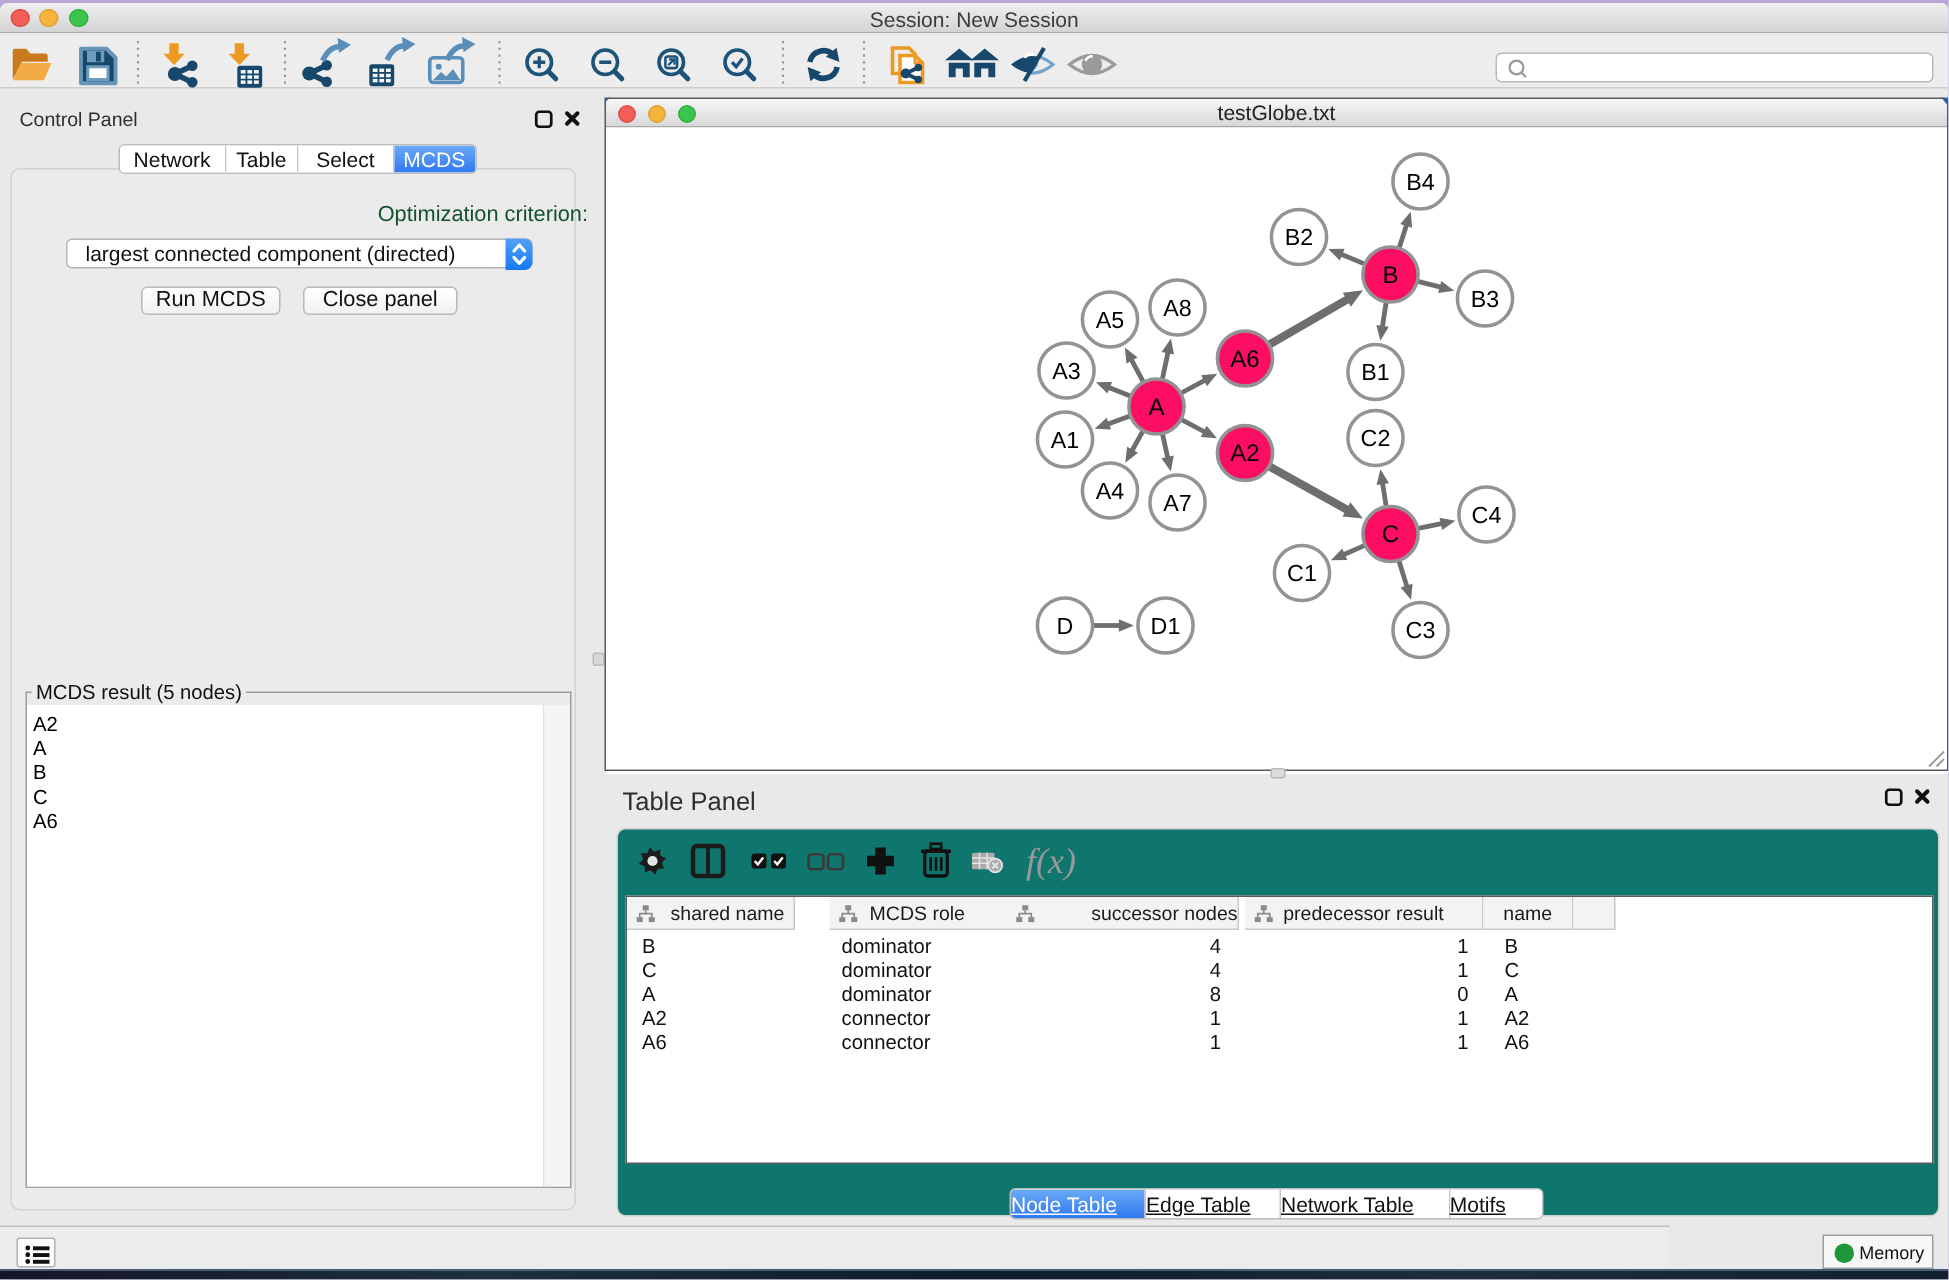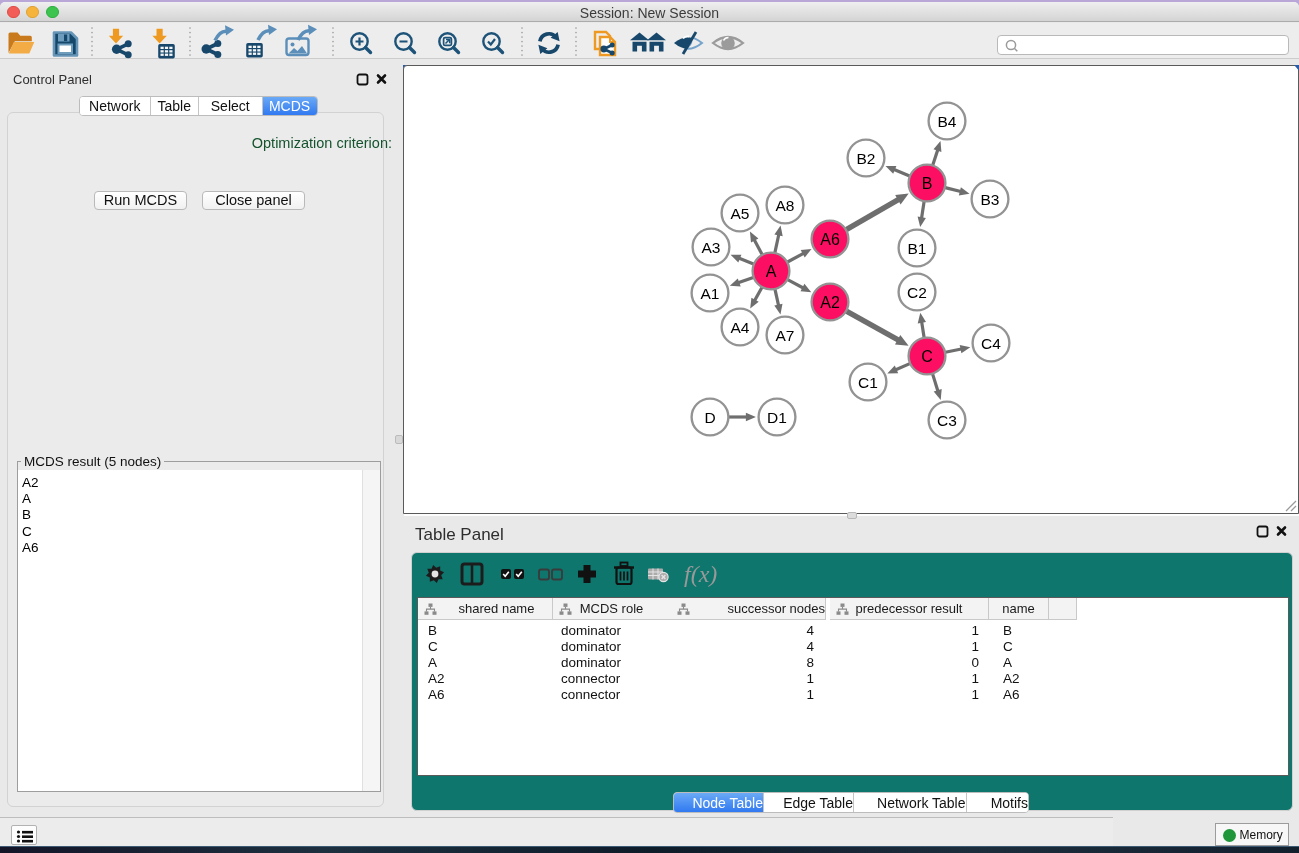--- a/index.html
+++ b/index.html
@@ -46,21 +46,21 @@
 .ntl { width:12px; height:12px; border-radius:50%; top:4px; }
 #net-title .t { width:100%; text-align:center; font-size:14px; color:#222; line-height:19px; }
 
 #tpanel-title { left:415px; top:523px; font-size:17px; color:#2e2e2e; }
 #tp-box { left:411px; top:550px; width:882px; height:259px; background:#0f766e; border:1px solid #d0d0d0; border-radius:6px; }
 #tp-table-area { left:5px; top:44px; width:872px; height:179px; background:#fff; border:1px solid #5a5a5a; }
 .hcell { top:0; height:22px; background:#f3f3f3; border-right:1px solid #c9c9c9; border-bottom:1px solid #c9c9c9; font-size:13px; color:#1a1a1a; text-align:center; line-height:22px; }
 .trow { font-size:13.5px; color:#111; height:16px; line-height:16px; }
 
 #btabs { left:673px; top:789.5px; height:21px; display:flex; font-size:14px; border:1px solid #bcbcbc; border-radius:4px; overflow:hidden; background:#fff; }
-#btabs .seg { line-height:20px; color:#111; border-right:1px solid #c4c4c4; background:#fff; text-align:right; }
+#btabs .seg { line-height:20px; color:#111; border-right:1px solid #c4c4c4; background:#fff; text-align:left;text-decoration:underline; }
 #btabs .seg:last-child { border-right:none; }
 #btabs .seg.sel { background:linear-gradient(#6aaaf6,#3179f1); color:#fff; }
 #sbar { left:0; top:814.5px; width:1113px; height:29.5px; background:#ececec; border-top:1px solid #bdbdbd; }
 #sbtn { left:11px; top:7px; width:26px; height:20px; background:#fdfdfd; border:1px solid #b2b2b2; border-radius:2px; }
 #membtn { left:1214.5px; top:5.5px; width:74px; height:23px; background:#f7f7f7; border:1px solid #9c9c9c; font-size:12px; color:#111; }
 #darkstrip { left:0; top:845.5px; width:1299px; height:7.5px; background:linear-gradient(90deg,#131527 0%,#1d3040 25%,#0e1b29 50%,#1e2d3c 75%,#12202e 100%); border-top:1px solid #3c5a74; }
 </style>
 </head>
 <body>
 <div class="abs" id="appwin">
@@ -191,33 +191,47 @@
         </svg>
       </div>
     <div class="abs" id="cp-box"></div>
     <div class="abs" id="cp-tabs">
       <div class="seg" style="width:70.5px">Network</div>
         <div class="seg" style="width:48.5px">Table</div>
         <div class="seg" style="width:63.5px">Select</div>
         <div class="seg sel" style="width:54px">MCDS</div>
     </div>
     <div class="abs" id="opt-label">Optimization criterion:</div>
+    <div class="abs" id="dropdown">largest connected component (directed)
+      <div class="abs" id="dd-btn">
+          <svg width="19" height="21" style="position:absolute;left:0;top:0">
+            <path d="M 5.6 8.3 l3.6 -4 3.6 4" fill="none" stroke="#fff" stroke-width="2.1" stroke-linecap="round" stroke-linejoin="round"></path>
+            <path d="M 5.6 12.6 l3.6 4 3.6 -4" fill="none" stroke="#fff" stroke-width="2.1" stroke-linecap="round" stroke-linejoin="round"></path>
+          </svg>
+        </div>
+    </div>
     <div class="abs btn" id="btn-run">Run MCDS</div>
     <div class="abs btn" id="btn-close">Close panel</div>
     <div class="abs" id="mcds-fs">
       <div class="abs" id="mcds-legend">MCDS result (5 nodes)</div>
       <div class="abs" id="mcds-list">A2<br>A<br>B<br>C<br>A6</div>
       <div class="abs" id="mcds-scroll"></div>
     </div>
   </div>
   <div class="abs" id="vsplit">
       <div class="abs" id="vgrip"></div>
     </div>
 <div class="abs" style="left:403px;top:62.5px;width:4px;height:4px;background:#2a5ca8;"></div>
   <div class="abs" id="netwin">
+    <div class="abs" id="net-title">
+      <div class="abs ntl" style="left:8px;background:#f25e57;border:0.5px solid #dd4d46;"></div>
+      <div class="abs ntl" style="left:28px;background:#f6b43d;border:0.5px solid #dfa133;"></div>
+      <div class="abs ntl" style="left:48px;background:#3dc44e;border:0.5px solid #2fae41;"></div>
+      <div class="t">testGlobe.txt</div>
+    </div>
     <svg class="abs" style="left:0px;top:19px" width="894" height="428" viewBox="404 84 894 428" font-family="Liberation Sans, sans-serif">
         <line x1="762.1" y1="253.4" x2="753.7" y2="237.7" stroke="#6e6e6e" stroke-width="3.2"></line>
 <polygon points="749.9,230.6 758.4,237.4 751.0,241.4" fill="#6e6e6e"></polygon>
 <line x1="774.9" y1="251.6" x2="779.0" y2="232.5" stroke="#6e6e6e" stroke-width="3.2"></line>
 <polygon points="780.6,224.6 782.7,235.3 774.4,233.6" fill="#6e6e6e"></polygon>
 <line x1="753.5" y1="263.0" x2="738.0" y2="256.8" stroke="#6e6e6e" stroke-width="3.2"></line>
 <polygon points="730.6,253.8 741.4,253.7 738.3,261.4" fill="#6e6e6e"></polygon>
 <line x1="753.3" y1="276.4" x2="737.4" y2="282.1" stroke="#6e6e6e" stroke-width="3.2"></line>
 <polygon points="729.8,284.8 737.8,277.5 740.7,285.4" fill="#6e6e6e"></polygon>
 <line x1="761.9" y1="286.4" x2="754.1" y2="300.5" stroke="#6e6e6e" stroke-width="3.2"></line>
@@ -329,21 +343,21 @@
         <rect x="236" y="15.5" width="15" height="11" rx="1" fill="#ababab"></rect>
         <line x1="236" y1="19" x2="251" y2="19" stroke="#e4e4e4" stroke-width="1"></line>
         <line x1="236" y1="22.5" x2="251" y2="22.5" stroke="#e4e4e4" stroke-width="1"></line>
         <line x1="241" y1="15.5" x2="241" y2="26.5" stroke="#e4e4e4" stroke-width="1"></line>
         <line x1="246" y1="15.5" x2="246" y2="26.5" stroke="#e4e4e4" stroke-width="1"></line>
         <circle cx="251.5" cy="24" r="4.6" fill="#ababab" stroke="#e4e4e4" stroke-width="1.2"></circle>
         <path d="M 249.6 22.1 l3.8 3.8 M 253.4 22.1 l-3.8 3.8" stroke="#e4e4e4" stroke-width="1.4" fill="none"></path>
         <text x="272" y="29" font-family="Liberation Serif, serif" font-style="italic" font-size="24" fill="#999">f(x)</text>
       </svg>
     <div class="abs" id="tp-table-area">
-      <div class="abs hcell" style="left:0px;width:135px;padding-left:23px;">shared name</div>
+      <div class="abs hcell" style="left:0px;width:112px;padding-left:23px;">shared name</div>
         <svg class="abs" width="13" height="12" viewBox="0 0 13 12" style="left:6px;top:5px">
           <rect x="4.5" y="0.5" width="4" height="3.4" fill="#8a8a8a"></rect>
           <path d="M 6.5 3.9 v2.2 M 2.5 8.4 v-2.3 h8 v2.3" fill="none" stroke="#8a8a8a" stroke-width="1.1"></path>
           <rect x="0.5" y="8.4" width="4" height="3.4" fill="#8a8a8a"></rect>
           <rect x="8.5" y="8.4" width="4" height="3.4" fill="#8a8a8a"></rect>
         </svg>
         <div class="abs hcell" style="left:135px;width:118px;">MCDS role</div>
         <svg class="abs" width="13" height="12" viewBox="0 0 13 12" style="left:141px;top:5px">
           <rect x="4.5" y="0.5" width="4" height="3.4" fill="#8a8a8a"></rect>
           <path d="M 6.5 3.9 v2.2 M 2.5 8.4 v-2.3 h8 v2.3" fill="none" stroke="#8a8a8a" stroke-width="1.1"></path>

